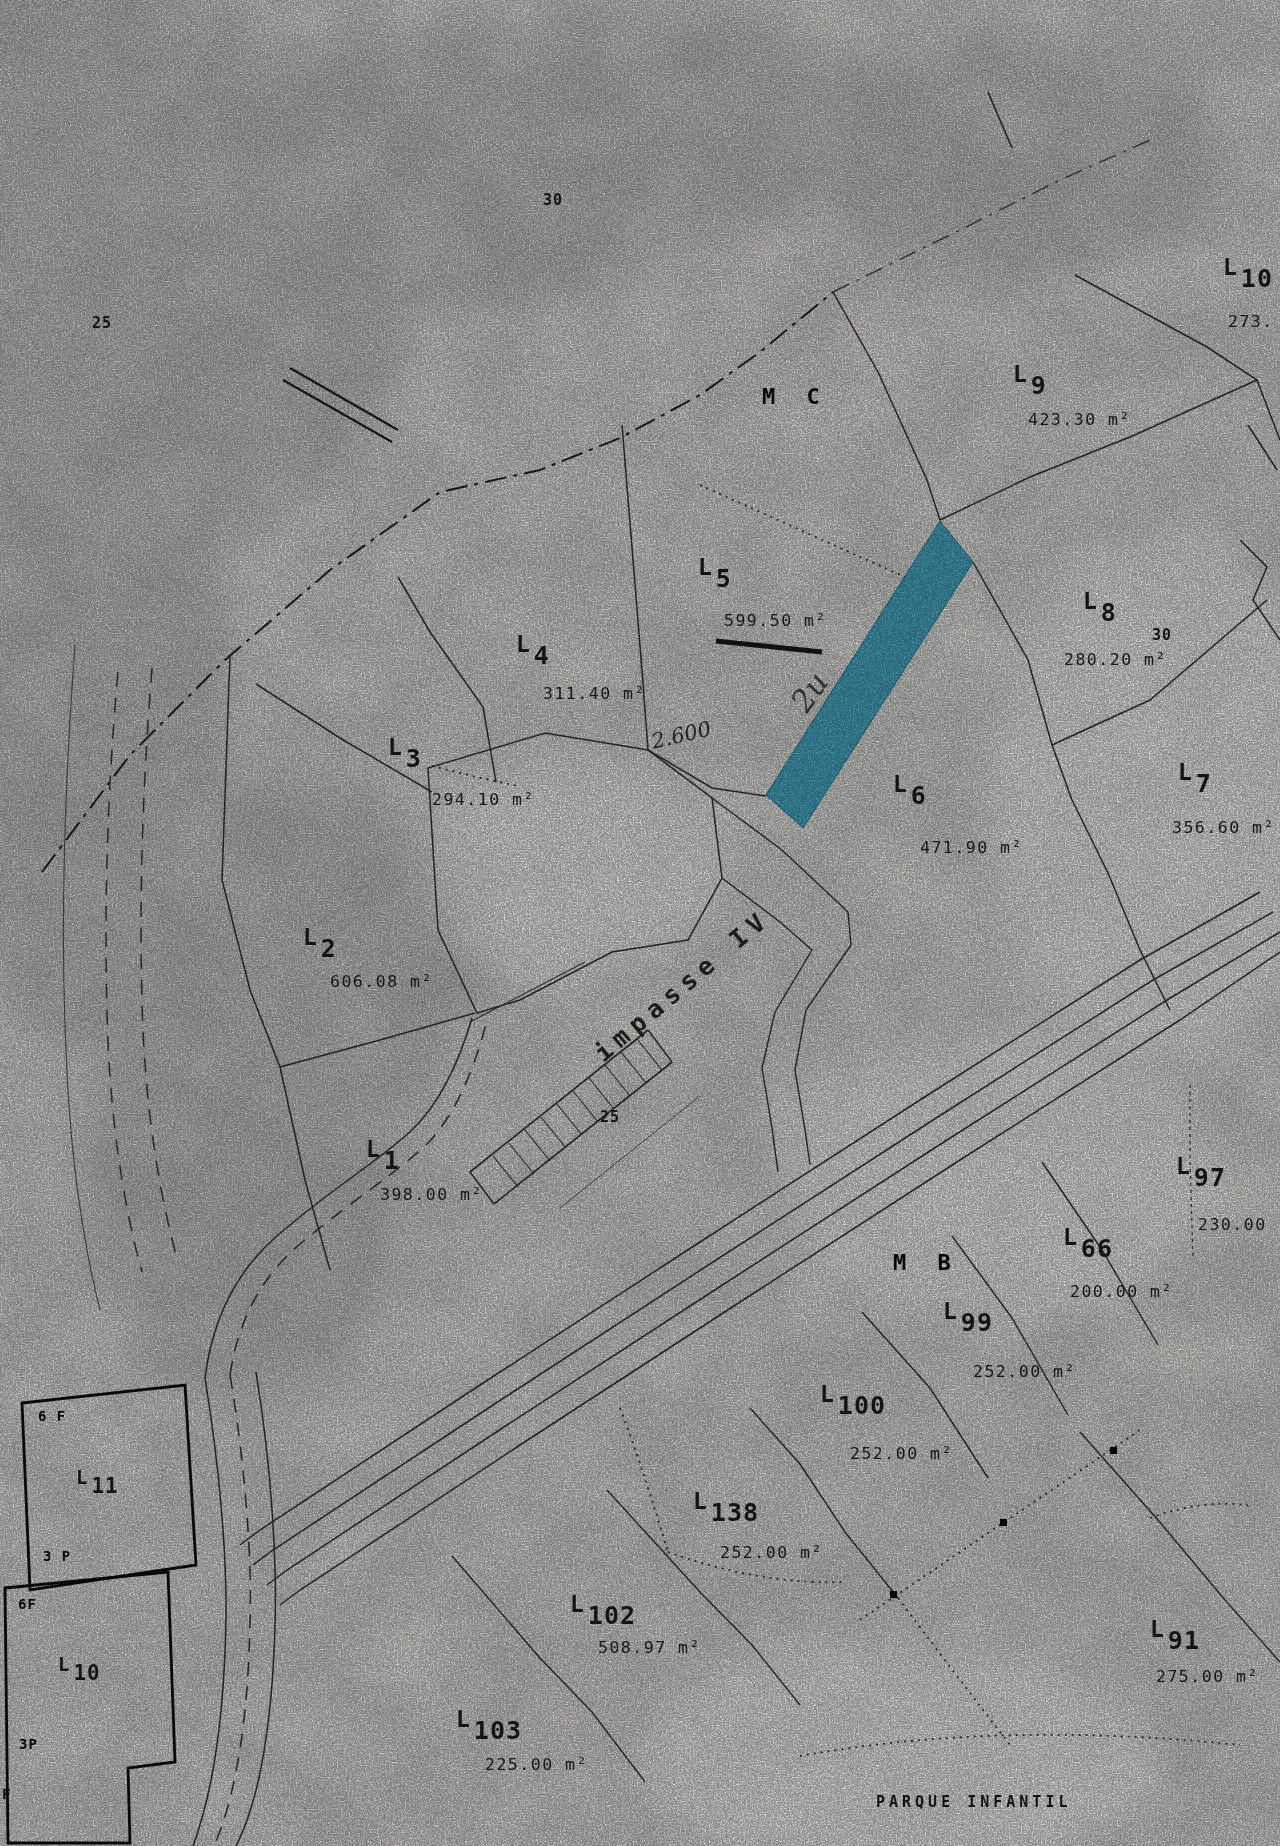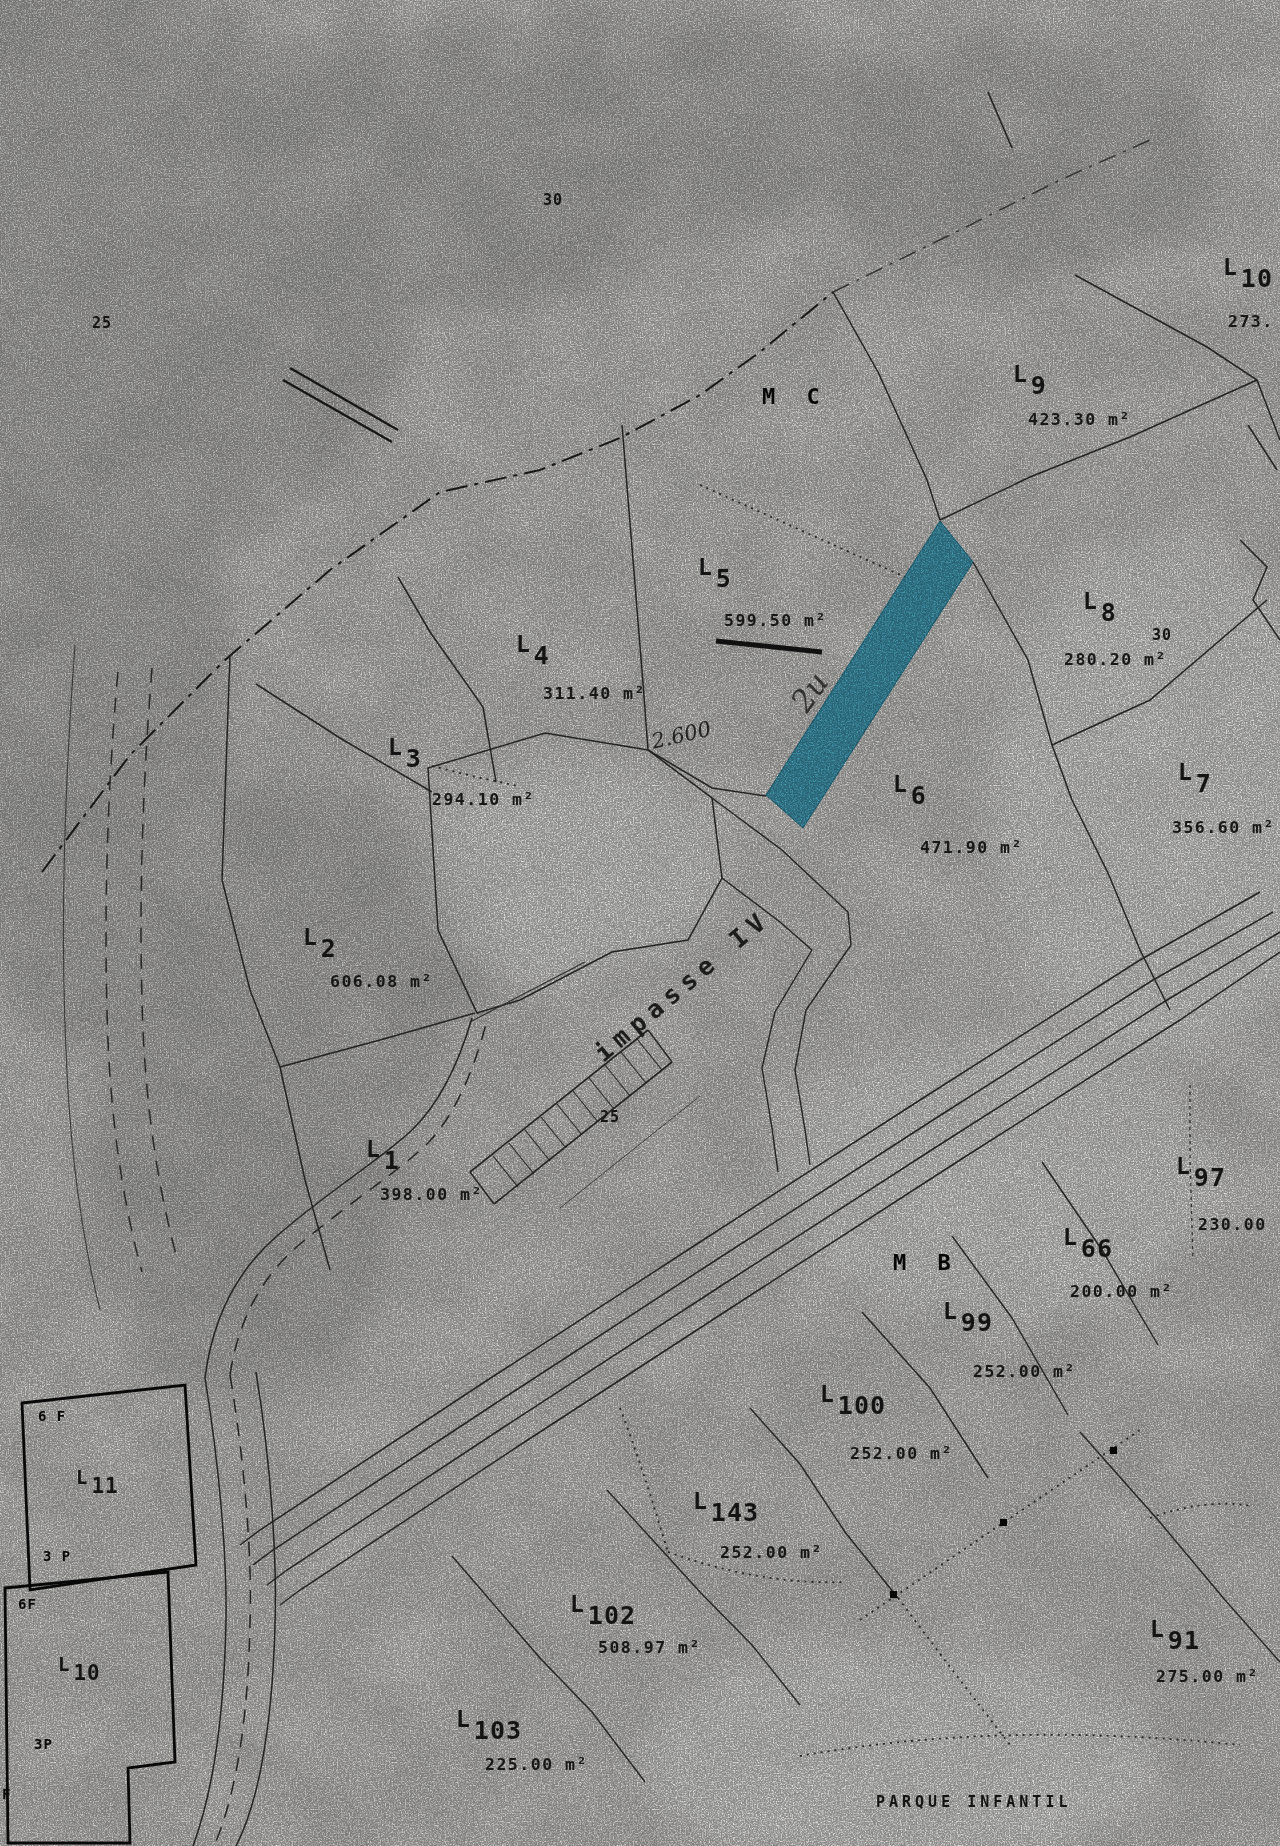--- a/index.html
+++ b/index.html
@@ -5,21 +5,21 @@
   html,body{margin:0;padding:0;background:#d8d6d2;}
   #scan{position:relative;width:1280px;height:1846px;background:#ecebe7;overflow:hidden;
         font-family:"DejaVu Sans Mono",monospace;color:#222;}
   #lines{position:absolute;left:0;top:0;z-index:2;}
   .lbl{position:absolute;white-space:nowrap;z-index:3;}
   .lot{display:flex;align-items:flex-start;font-weight:bold;color:#1f1f1f;}
   .lot .ll{font-size:23px;line-height:1;}
   .lot .ln{font-size:25px;line-height:1;margin:10px 0 0 4px;letter-spacing:1px;}
   .lot.small .ll{font-size:19px;}
   .lot.small .ln{font-size:21px;margin-top:8px;}
-  .area{font-size:16.5px;letter-spacing:1.5px;color:#242424;font-weight:bold;}
+  .area{font-size:16.5px;letter-spacing:1.5px;color:#242424;font-weight:normal;}
   .mark{font-size:15px;font-weight:bold;color:#202020;letter-spacing:1px;}
   .region{font-size:22px;font-weight:bold;letter-spacing:9px;color:#0c0c0c;}
   .street{font-size:25px;letter-spacing:7px;color:#2a2a2a;font-weight:bold;
           transform-origin:0 50%;}
   .park{font-size:15px;font-weight:bold;letter-spacing:4px;color:#1e1e1e;}
   .hand{font-family:"DejaVu Serif",serif;font-style:italic;color:#333;transform-origin:0 50%;}
   .house{font-size:14px;font-weight:bold;color:#101010;letter-spacing:1px;}
   .noisewrap{position:absolute;inset:0;z-index:4;pointer-events:none;}
 </style>
 </head>
@@ -254,21 +254,21 @@
   <div class="lbl lot" style="left:943px;top:1300px">
       <span class="ll">L</span>
       <span class="ln">99</span>
     </div>
   <div class="lbl lot" style="left:820px;top:1383px">
       <span class="ll">L</span>
       <span class="ln">100</span>
     </div>
   <div class="lbl lot" style="left:693px;top:1490px">
       <span class="ll">L</span>
-      <span class="ln">143</span>
+      <span class="ln">138</span>
     </div>
   <div class="lbl lot" style="left:570px;top:1593px">
       <span class="ll">L</span>
       <span class="ln">102</span>
     </div>
   <div class="lbl lot" style="left:456px;top:1708px">
       <span class="ll">L</span>
       <span class="ln">103</span>
     </div>
 
@@ -295,21 +295,21 @@
       <span class="ll">L</span>
       <span class="ln">11</span>
     </div>
   <div class="lbl house" style="left:38px;top:1408px">6 F</div>
   <div class="lbl house" style="left:43px;top:1548px">3 P</div>
   <div class="lbl lot small" style="left:58px;top:1655px">
       <span class="ll">L</span>
       <span class="ln">10</span>
     </div>
   <div class="lbl house" style="left:18px;top:1596px">6F</div>
-  <div class="lbl house" style="left:34px;top:1736px">3P</div>
+  <div class="lbl house" style="left:19px;top:1736px">3P</div>
   <div class="lbl house" style="left:2px;top:1786px">F</div>
 
   <div class="noisewrap">
     <svg width="1280" height="1846" viewBox="0 0 1280 1846">
       <rect width="1280" height="1846" filter="url(#grain)" opacity="0.42"></rect>
     </svg>
   </div>
 </div>
 
 </body></html>

